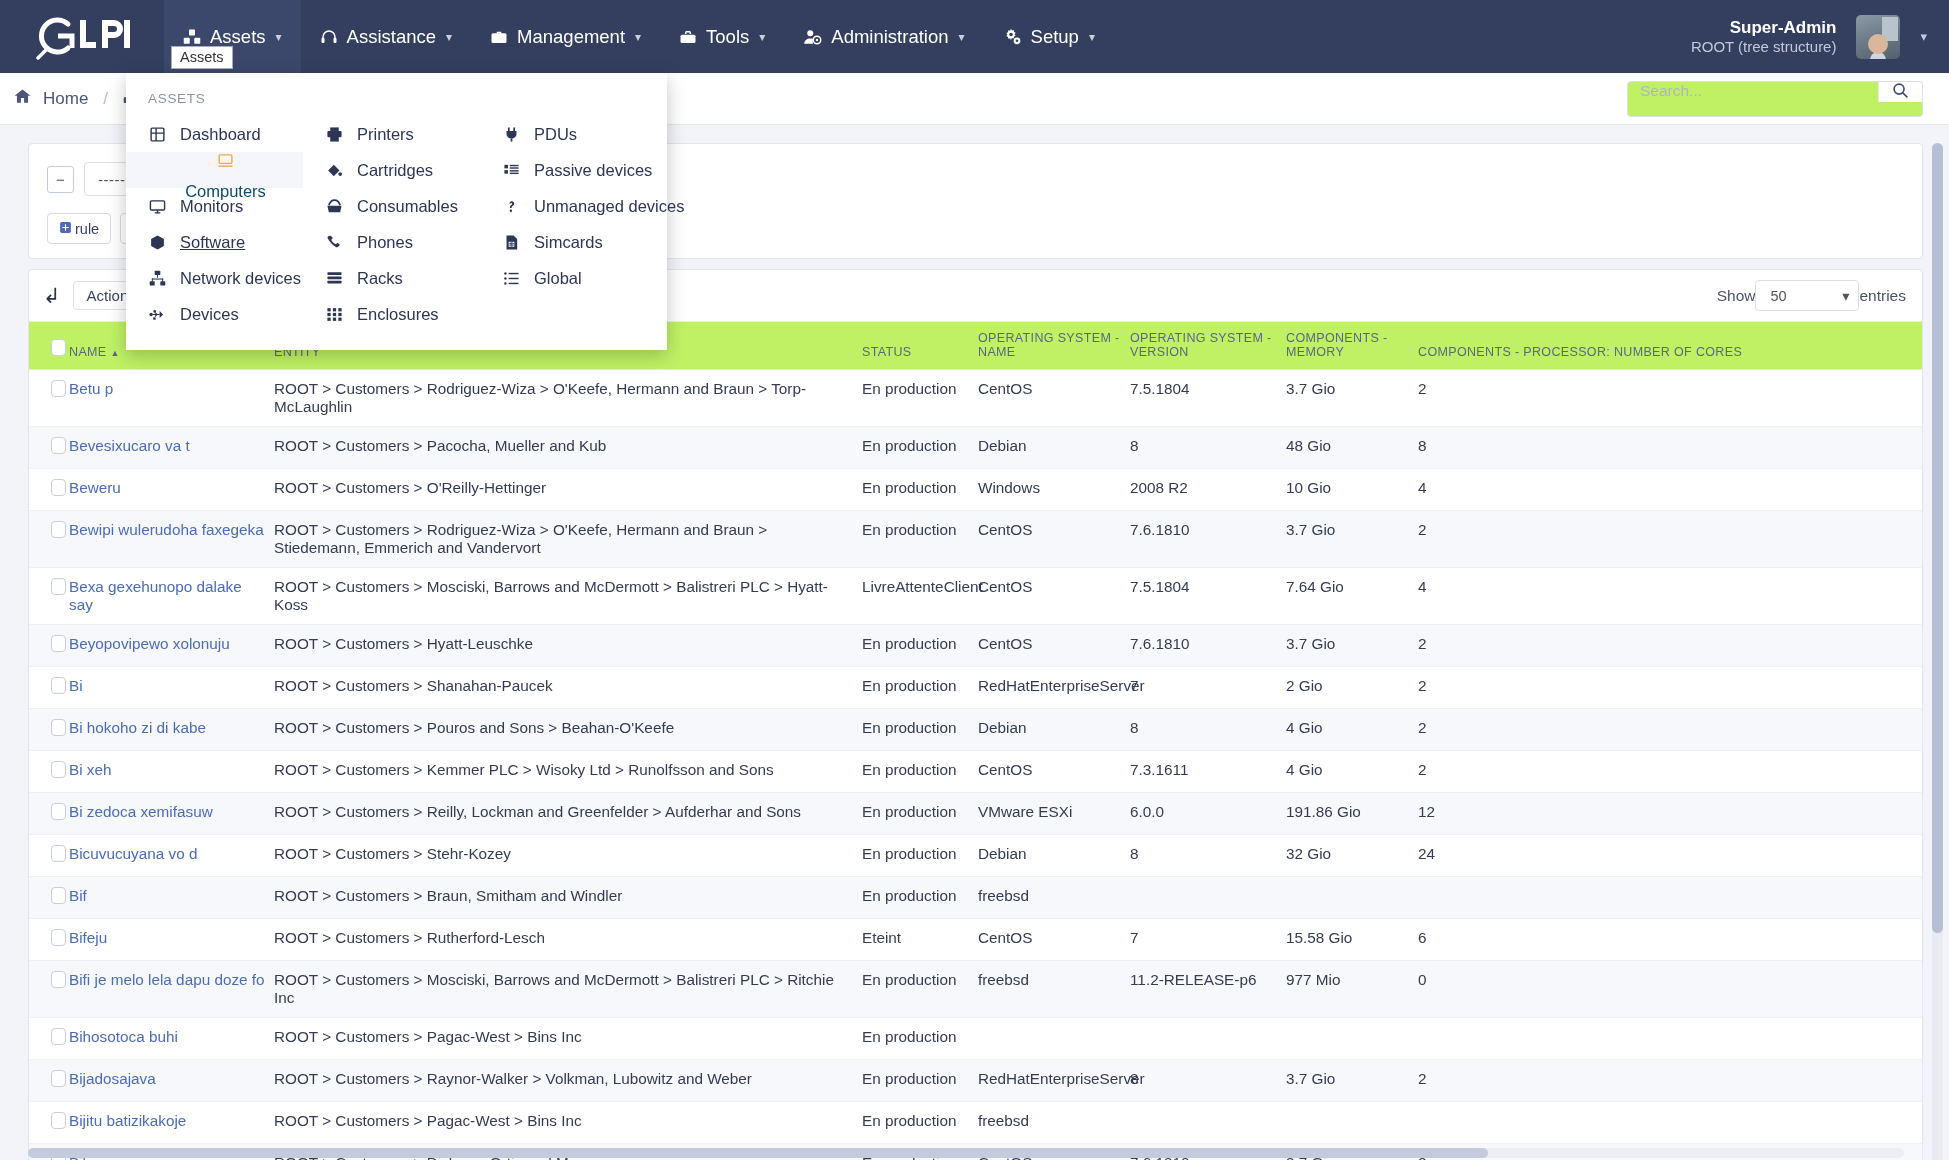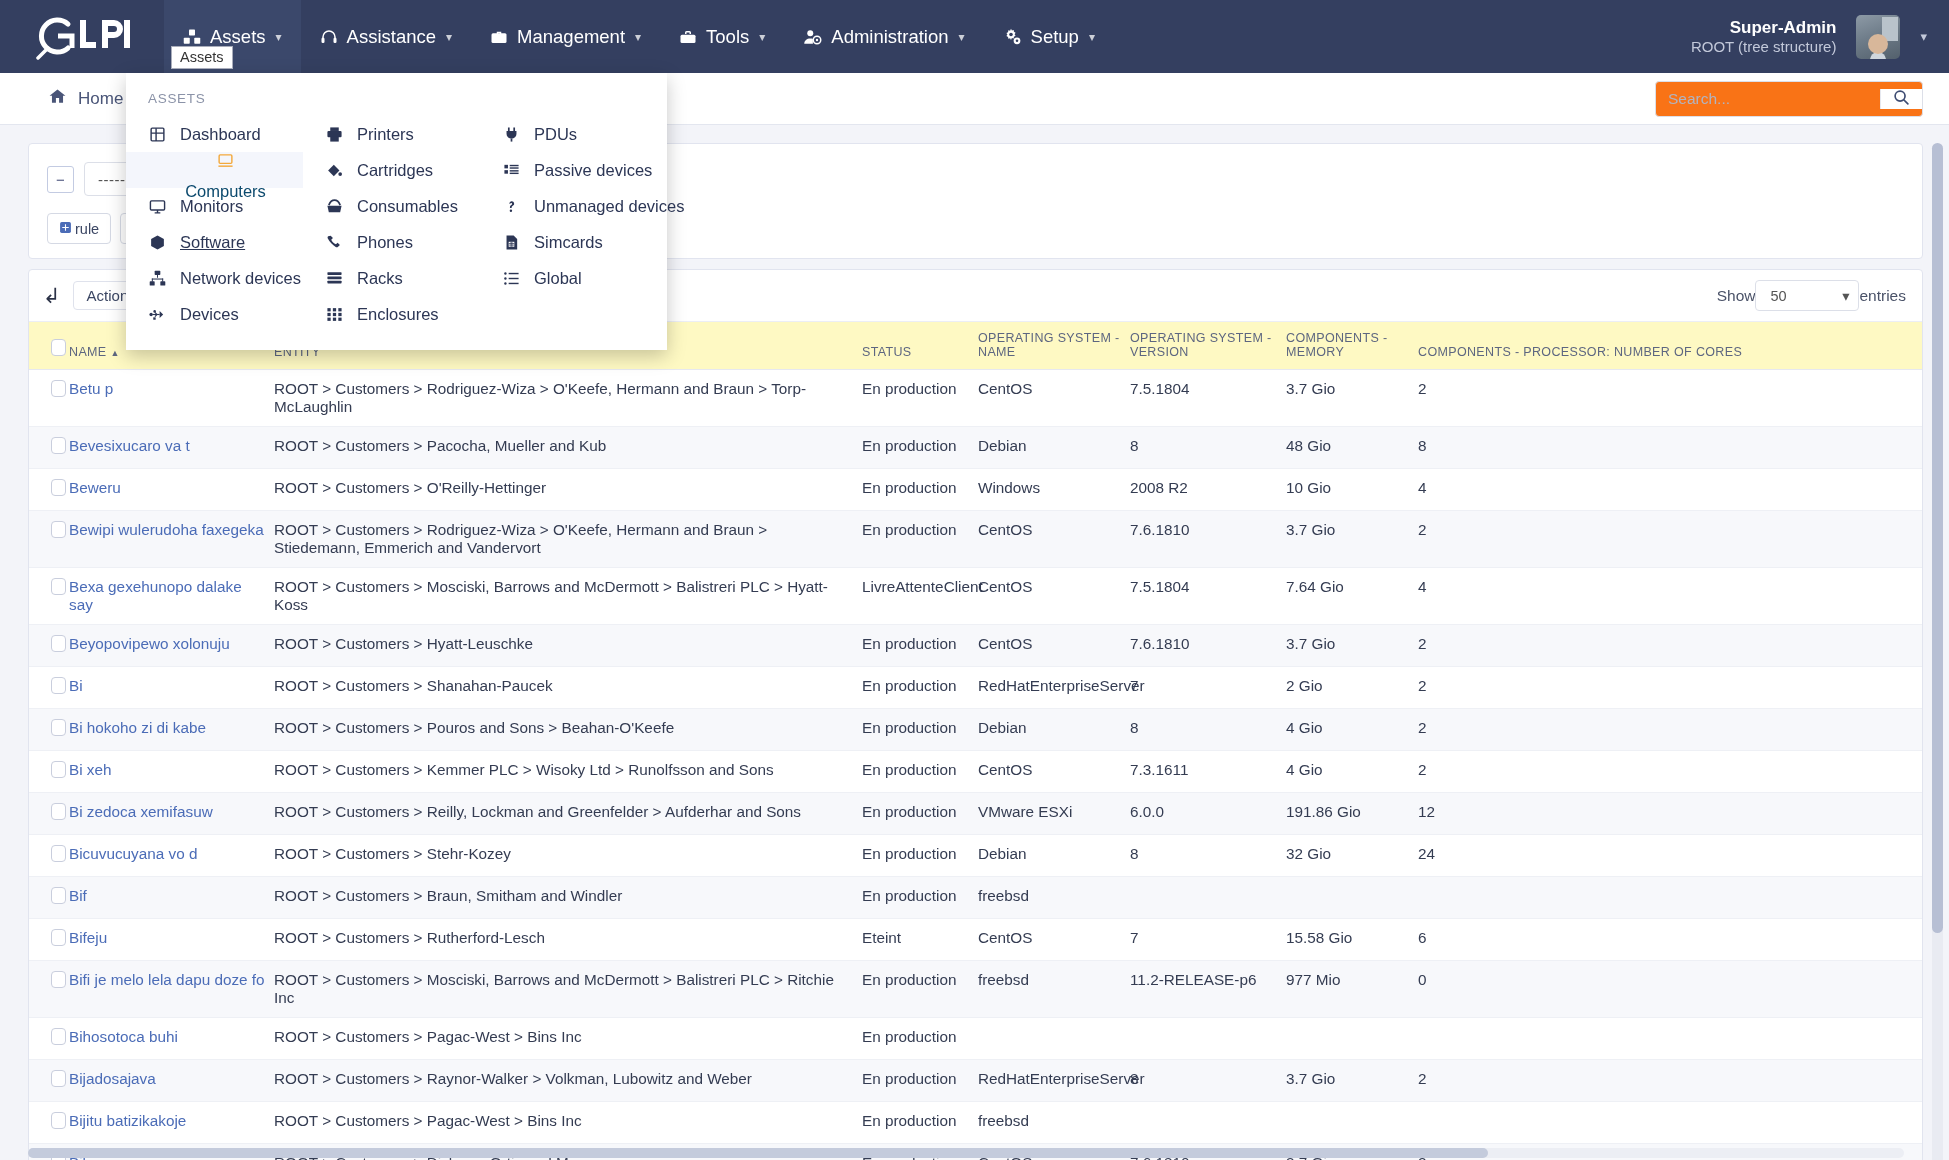--- a/index.html
+++ b/index.html
@@ -112,35 +112,35 @@
     padding: 2px 8px 3px;
     z-index: 70;
     white-space: nowrap;
   }
 
   
   .crumbbar {
     height: 52px;
     background: #fff;
     display: flex; align-items: center;
-    padding: 0 26px 0 48px;
+    padding: 0 26px 0 13px;
     border-bottom: 1px solid #e3e6ef;
     position: relative; z-index: 10;
   }
   .crumb { display:flex; align-items:center; gap:11px; color:#4a5578; font-size:17px; }
   .crumb .sep { color:#b9bed0; margin: 0 4px; }
   .crumb-link { cursor:pointer; }
   .search-wrap {
     margin-left: auto;
-    display: flex; align-items: center;
+    display: flex; align-items: flex-start;
     border: 1px solid #dcdfe8;
     border-radius: 4px;
-    height: 36px; width: 268px;
+    height: 36px; width: 296px;
     overflow: hidden;
-    background: #f97316;
+    background: #bef264;
   }
   .search-input {
     border: none; outline: none;
     flex: 1; padding: 0 12px;
     font-size: 15.5px; color: #444;
     font-family: inherit;
     background: transparent;
   }
   .search-input::placeholder { color:#b0b4c2; }
   .search-btn {
@@ -217,21 +217,21 @@
   .tb-right { margin-left:auto; display:flex; align-items:center; font-size:15.5px; color:#4a5268; }
   .entries-select {
     width: 104px; height: 31px; border:1px solid #dcdfe8; border-radius:4px;
     display:flex; align-items:center; justify-content:space-between;
     padding: 0 9px 0 14px; font-size:14.5px; color:#555; cursor:pointer;
   }
 
   
   table { width: 100%; border-collapse: collapse; table-layout: fixed; }
   thead th {
-    background: #fef9c3;
+    background: #bef264;
     font-size: 12.5px; letter-spacing: .35px;
     color: #5d6680; font-weight: normal;
     text-align: left;
     padding: 9px 8px 10px 0;
     vertical-align: bottom;
     border-bottom: 1px solid #e6e8f0;
     text-transform: uppercase;
     cursor: pointer;
   }
   th.c-chk { width: 40px; padding-left: 22px; }

